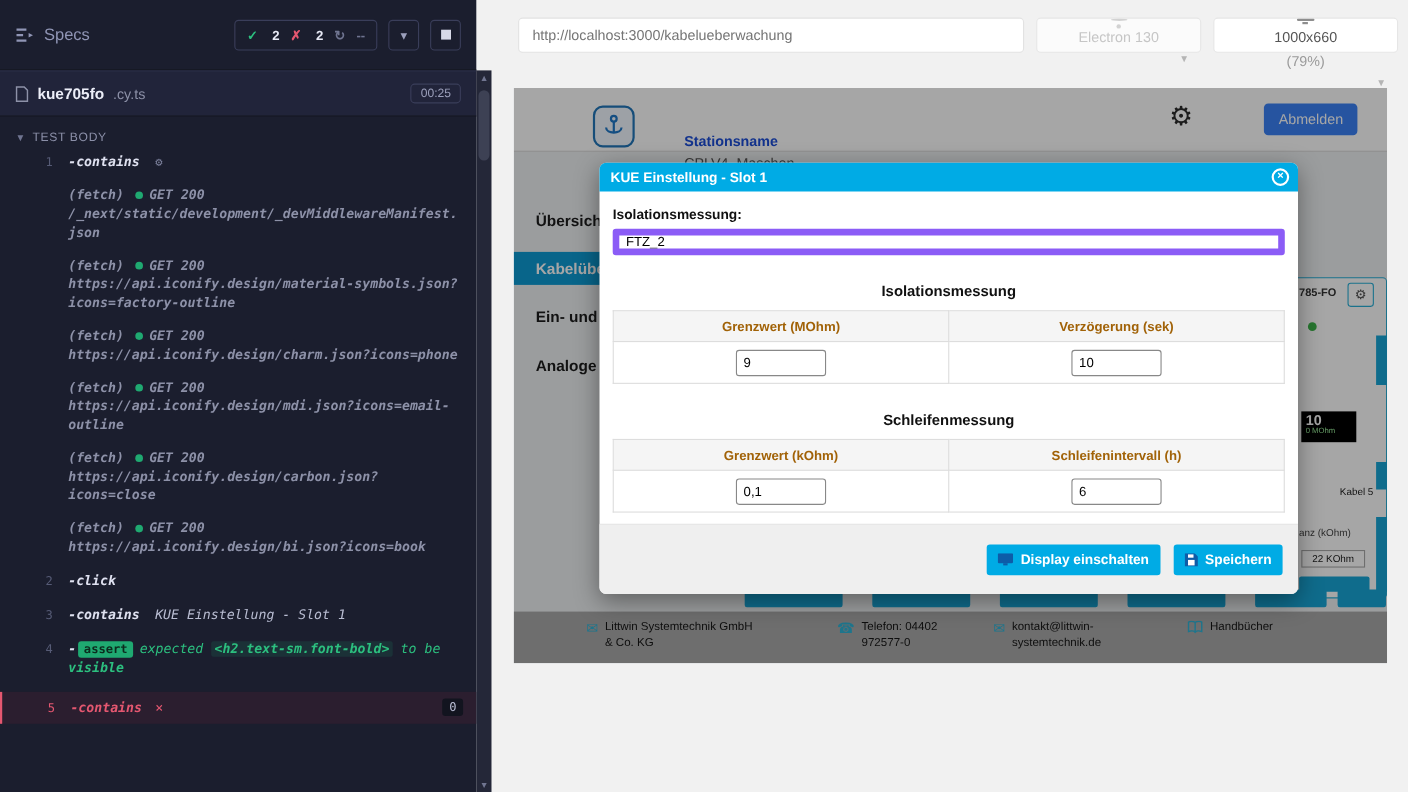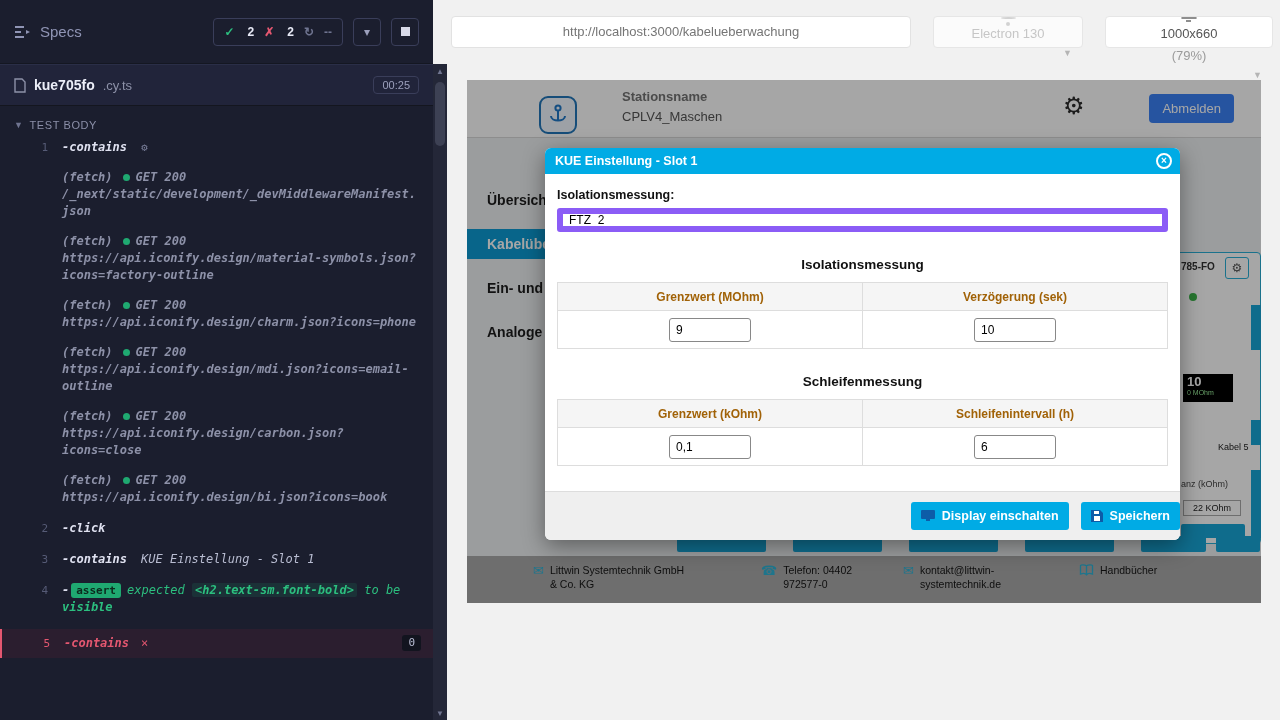--- a/index.html
+++ b/index.html
@@ -73,21 +73,21 @@
   
   .vscroll { position:absolute; left:433px; top:64px; width:14px; height:656px; background:#242738; }
   .vs-arrow { position:absolute; left:0; width:14px; height:14px; color:#707590; font-size:8px;
               display:flex; align-items:center; justify-content:center; }
   .vs-up { top:0; } .vs-down { bottom:0; }
   .vs-thumb { position:absolute; left:2px; top:18px; width:10px; height:64px;
               background:#3d4154; border-radius:5px; }
 
   
   .main { position:absolute; left:447px; top:0; width:833px; height:720px; background:#f1f1f1; }
-  .bbar { position:absolute; left:4px; top:16px; display:flex; gap:22px;text-align:center; }
+  .bbar { position:absolute; left:24px; top:16px; display:flex; gap:11px; }
   .url-box { width:460px; height:32px; background:#fff; border:1px solid #e2e2e2; border-radius:4px;
              line-height:30px; padding:0 12px; color:#757575; font-size:13px;
              white-space:nowrap; overflow:hidden; }
   .sel { height:32px; border:1px solid #e6e6e6; border-radius:4px; display:flex; align-items:center;
          gap:7px; padding:0 10px; font-size:13px; background:#fbfbfb;flex-direction:column; }
   .sel-electron { width:150px; color:#c6c6c6; }
   .sel-size { width:168px; background:#fff; color:#555; }
   .sel .chev { margin-left:auto; color:#b5b5b5; font-size:9px; }
   .electron-icon { width:15px; height:15px; border:1.5px solid #d2d2d2; border-radius:50%; position:relative; }
   .electron-icon::after { content:""; position:absolute; left:4px; top:4px; width:4px; height:4px;
@@ -97,21 +97,21 @@
   .size-zoom { color:#9a9a9a; }
 
   
   .aut { position:absolute; left:20px; top:80px; width:794px; height:523px;
          background:#eef1f3; overflow:hidden; }
   .app-header { position:absolute; top:0; left:0; right:0; height:58px; background:#fff;
                 border-bottom:1px solid #d9d9d9; z-index:1; }
   .logo { position:absolute; left:72px; top:16px; width:38px; height:38px; border:2px solid #2277bb;
           border-radius:9px; background:#f2f8ff; display:flex; align-items:center; justify-content:center; }
   .station { position:absolute; left:155px; top:9px; font-size:13px; }
-  .station-label { font-weight:bold; color:#737373; }
+  .station-label { font-weight:bold; color:#1d4ed8;margin-top:32px; }
   .station-value { color:#555; margin-top:5px; }
   .hdr-gear { position:absolute; left:596px; top:12px; font-size:24px; color:#2b2b2b; font-style:normal; }
   .logout-btn { position:absolute; right:27px; top:14px; background:#3b82f6; color:#fff;
                 font-size:13px; border:none; border-radius:4px; padding:7px 13px; }
 
   .nav { position:absolute; left:0; top:105px; width:180px; z-index:1; }
   .nav-item { height:30px; line-height:30px; margin-bottom:14px; padding-left:20px;
               font-size:14px; font-weight:bold; color:#1d1d1d; white-space:nowrap; }
   .nav-item.active { background:#0d9bd4; color:#fff; }
 
@@ -159,23 +159,23 @@
   .kabel-label { margin-top:14px; font-size:12.5px; font-weight:bold; color:#111; }
   .kabel-input { margin-top:6px; width:100%; height:24px; border:6px solid #8b5cf6; border-radius:3px;
                  font-size:12px; padding:0 6px; font-family:"Liberation Sans",sans-serif; }
   .section-title { text-align:center; font-size:13.5px; font-weight:bold; color:#111; margin-top:25px; }
   .mtable { width:100%; border-collapse:collapse; margin-top:10px; }
   .mtable th { background:#f5f5f5; border:1px solid #ddd; font-size:12px; font-weight:bold;
                height:28px; color:#a16207; }
   .mtable td { border:1px solid #ddd; height:38px; text-align:center; }
   .cell-input { width:82px; height:24px; border:1px solid #888; border-radius:3px; font-size:12px;
                 padding:0 6px; font-family:"Liberation Sans",sans-serif; }
-  .modal-footer { position:absolute; left:0; right:0; bottom:0; height:49px; background:#efefef;
+  .modal-footer { position:absolute; left:0; right:0; bottom:0; height:64px; background:#efefef;
                   border-top:1px solid #ddd; border-radius:0 0 6px 6px; display:flex; align-items:center;
-                  justify-content:flex-end; gap:12px; }
+                  justify-content:flex-end; gap:12px; padding-right:14px; }
   .cyan-btn { height:28px; background:#00abe5; color:#fff; font-weight:bold; font-size:12.5px;
               border:none; border-radius:3px; padding:0 10px; display:flex; align-items:center; gap:7px;
               font-family:"Liberation Sans",sans-serif; }
   .cyan-btn svg { display:block; }
 </style>
 </head>
 <body>
 
 <div class="stage">
 

